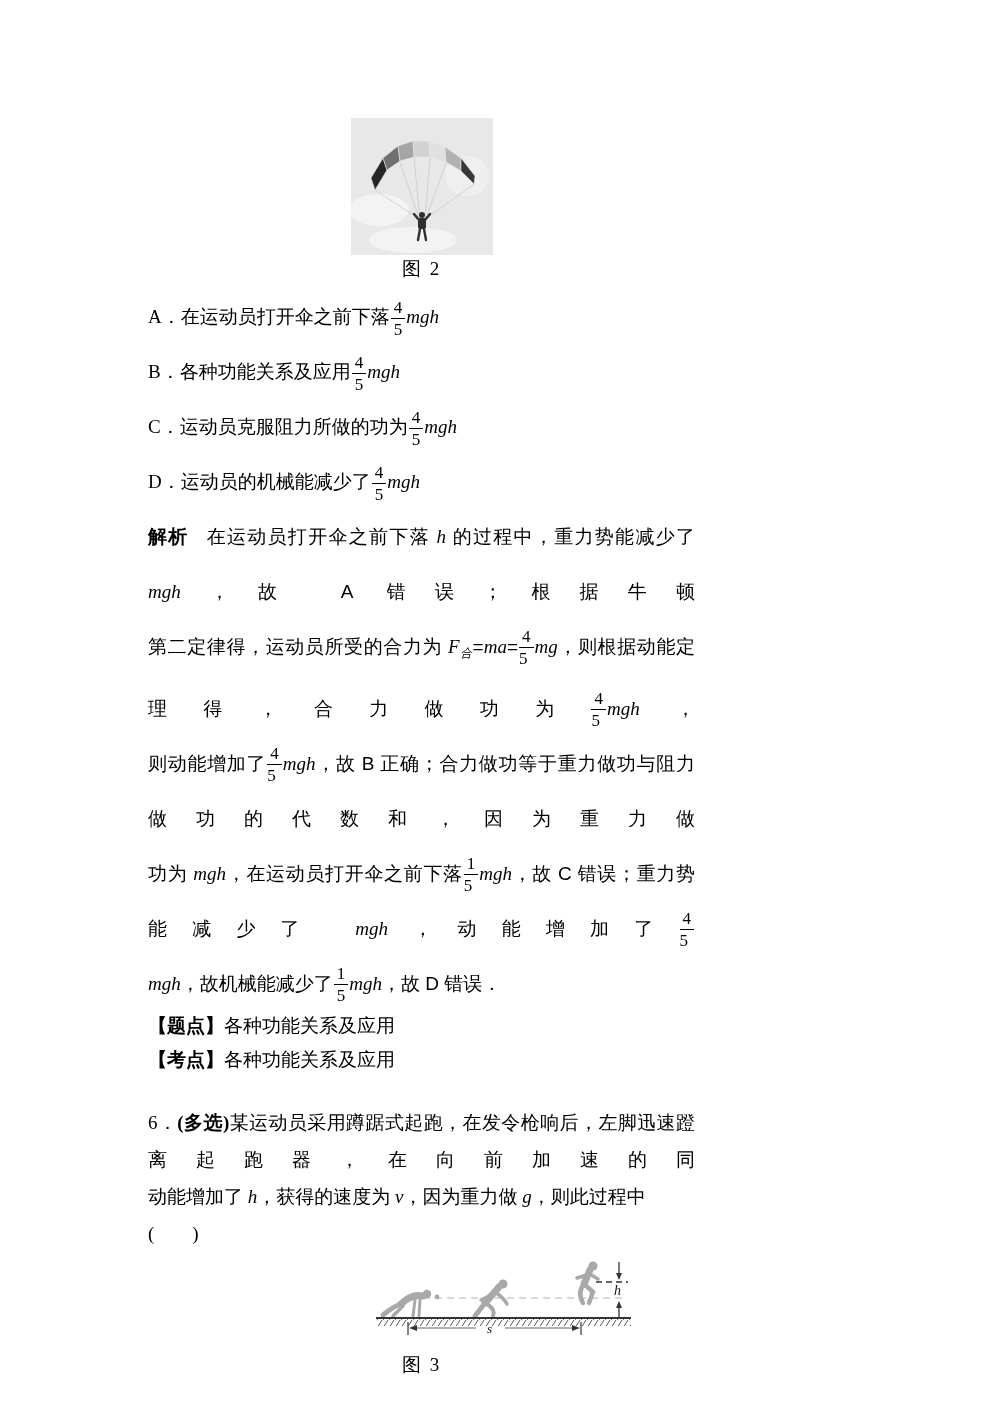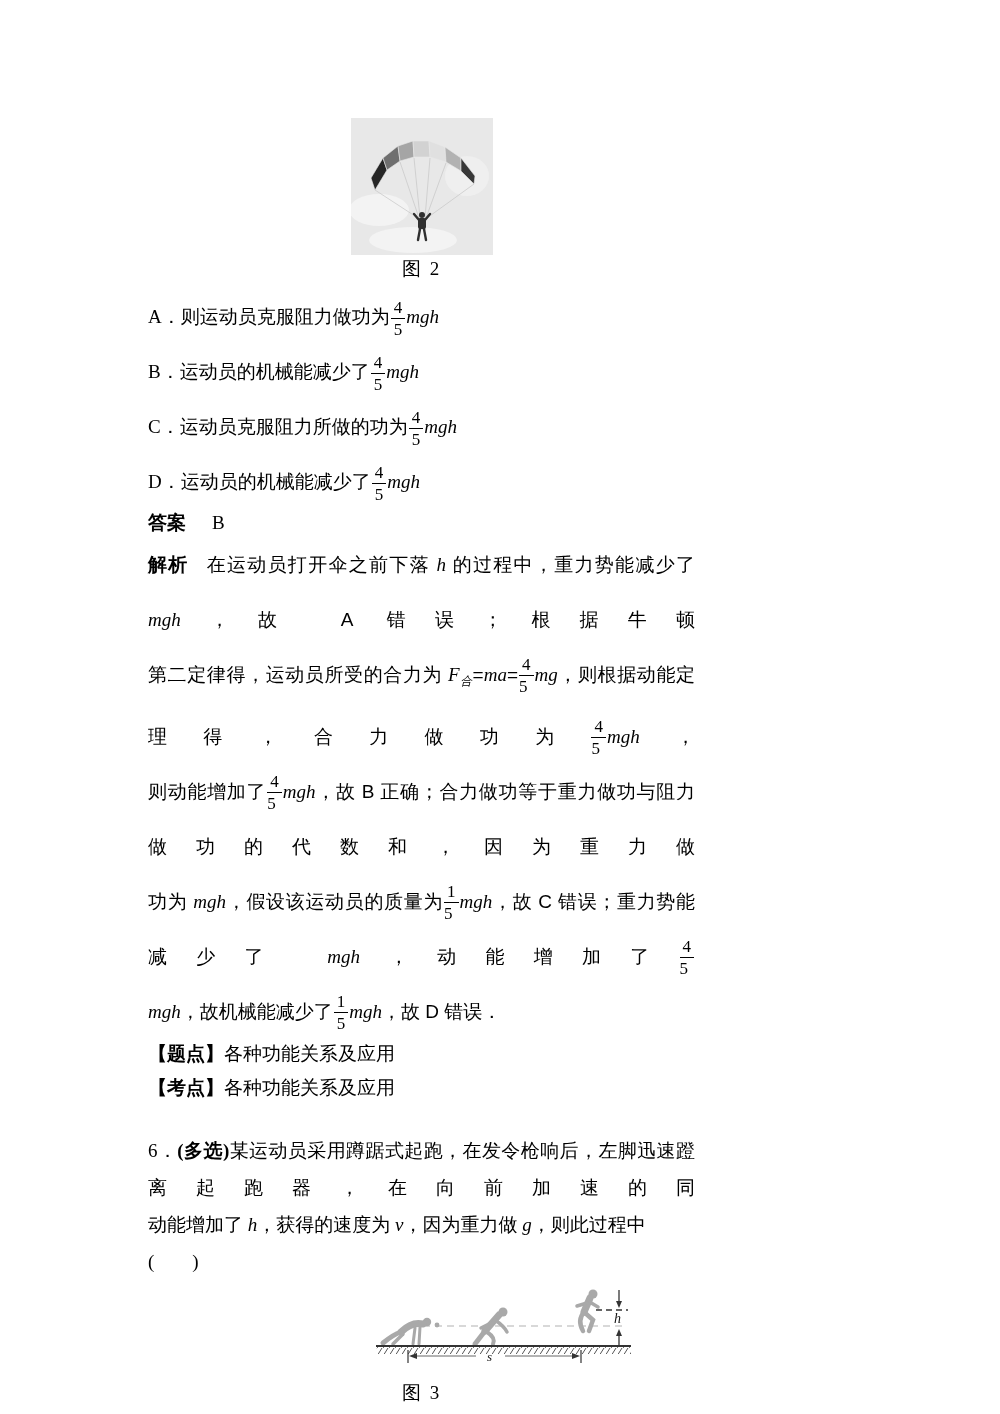--- a/index.html
+++ b/index.html
@@ -78,34 +78,31 @@
           <path d="M68,102 L63,96"></path>
           <path d="M74,102 L79,96"></path>
           <path d="M69,111 L67,122"></path>
           <path d="M73,111 L75,122"></path>
         </g>
       </g>
     </svg>
     <figcaption class="figcap serif">图 2</figcaption>
   </figure>
 
-  <div class="opt55 serif"><span>A．则运动员克服阻力做功为</span><span class="frac"><span class="num">4</span><span class="den">5</span></span><span class="var">mgh</span></div>
-  <div class="opt55 serif"><span>B．运动员的机械能减少了</span><span class="frac"><span class="num">4</span><span class="den">5</span></span><span class="var">mgh</span></div>
+  <div class="opt55 serif"><span>A．在运动员打开伞之前下落</span><span class="frac"><span class="num">4</span><span class="den">5</span></span><span class="var">mgh</span></div>
+  <div class="opt55 serif"><span>B．各种功能关系及应用</span><span class="frac"><span class="num">4</span><span class="den">5</span></span><span class="var">mgh</span></div>
   <div class="opt55 serif"><span>C．运动员克服阻力所做的功为</span><span class="frac"><span class="num">4</span><span class="den">5</span></span><span class="var">mgh</span></div>
   <div class="opt55 serif"><span>D．运动员的机械能减少了</span><span class="frac"><span class="num">4</span><span class="den">5</span></span><span class="var">mgh</span></div>
 
-  <div class="answer-row">
-    <span class="albl sans">答案</span><span class="serif">B</span>
-  </div>
 
   <div>
     <div class="aline sans just"><span class="albl2">解析</span><span><span>在运动员打开伞之前下落 </span><span class="var">h</span><span> 的过程中，重力势能减少了 </span><span class="var">mgh</span><span>，故 A 错误；根据牛顿</span></span></div>
     <div class="aline sans just"><span>第二定律得，运动员所受的合力为 </span><span class="var">F<sub>合</sub></span><span>=</span><span class="var">ma</span><span>=</span><span class="frac"><span class="num">4</span><span class="den">5</span></span><span class="var">mg</span><span>，则根据动能定理得，合力做功为</span><span class="frac"><span class="num">4</span><span class="den">5</span></span><span class="var">mgh</span><span>，</span></div>
     <div class="aline sans just"><span>则动能增加了</span><span class="frac"><span class="num">4</span><span class="den">5</span></span><span class="var">mgh</span><span>，故 B 正确；合力做功等于重力做功与阻力做功的代数和，因为重力做</span></div>
-    <div class="aline sans just"><span>功为 </span><span class="var">mgh</span><span>，假设该运动员的质量为</span><span class="frac"><span class="num">1</span><span class="den">5</span></span><span class="var">mgh</span><span>，故 C 错误；重力势能减少了 </span><span class="var">mgh</span><span>，动能增加了</span><span class="frac"><span class="num">4</span><span class="den">5</span></span></div>
+    <div class="aline sans just"><span>功为 </span><span class="var">mgh</span><span>，在运动员打开伞之前下落</span><span class="frac"><span class="num">1</span><span class="den">5</span></span><span class="var">mgh</span><span>，故 C 错误；重力势能减少了 </span><span class="var">mgh</span><span>，动能增加了</span><span class="frac"><span class="num">4</span><span class="den">5</span></span></div>
     <div class="aline sans"><span class="var">mgh</span><span>，故机械能减少了</span><span class="frac"><span class="num">1</span><span class="den">5</span></span><span class="var">mgh</span><span>，故 D 错误．</span></div>
   </div>
 
   <div class="pt-row sans">
     <span class="plbl">【题点】</span><span>各种功能关系及应用</span>
   </div>
   <div class="pt-row sans" style="margin-top:4px">
     <span class="plbl">【考点】</span><span>各种功能关系及应用</span>
   </div>
 

